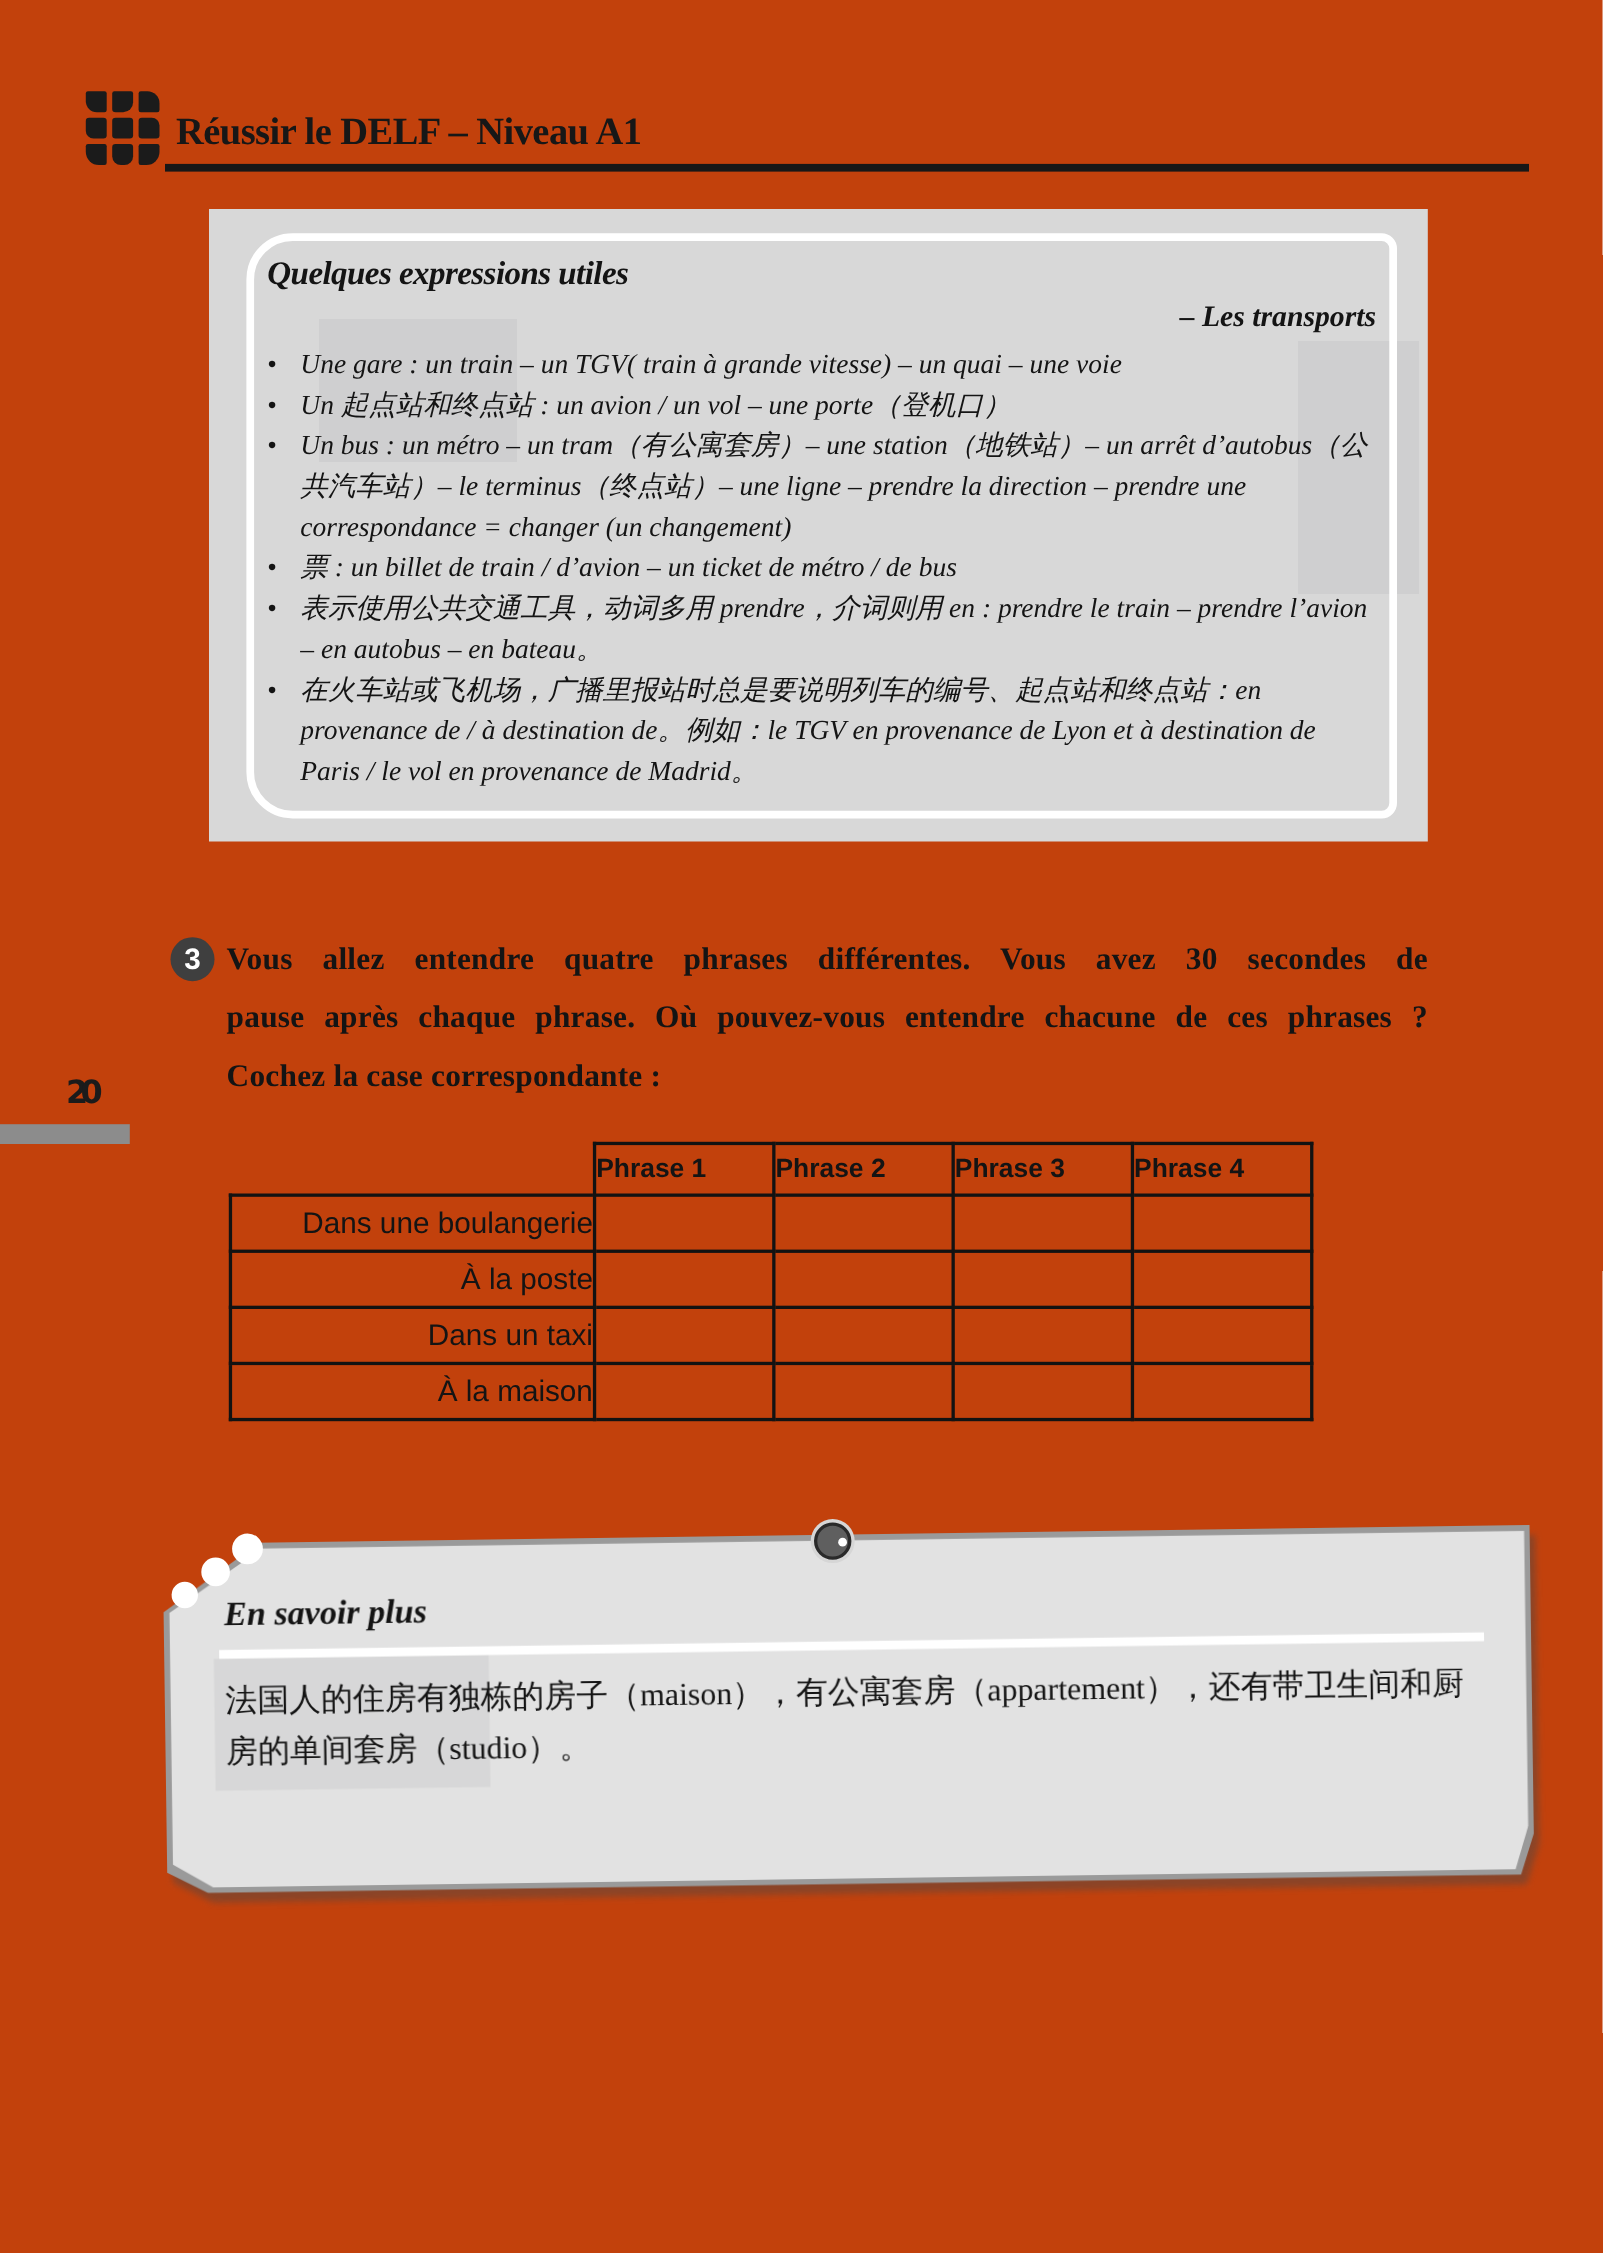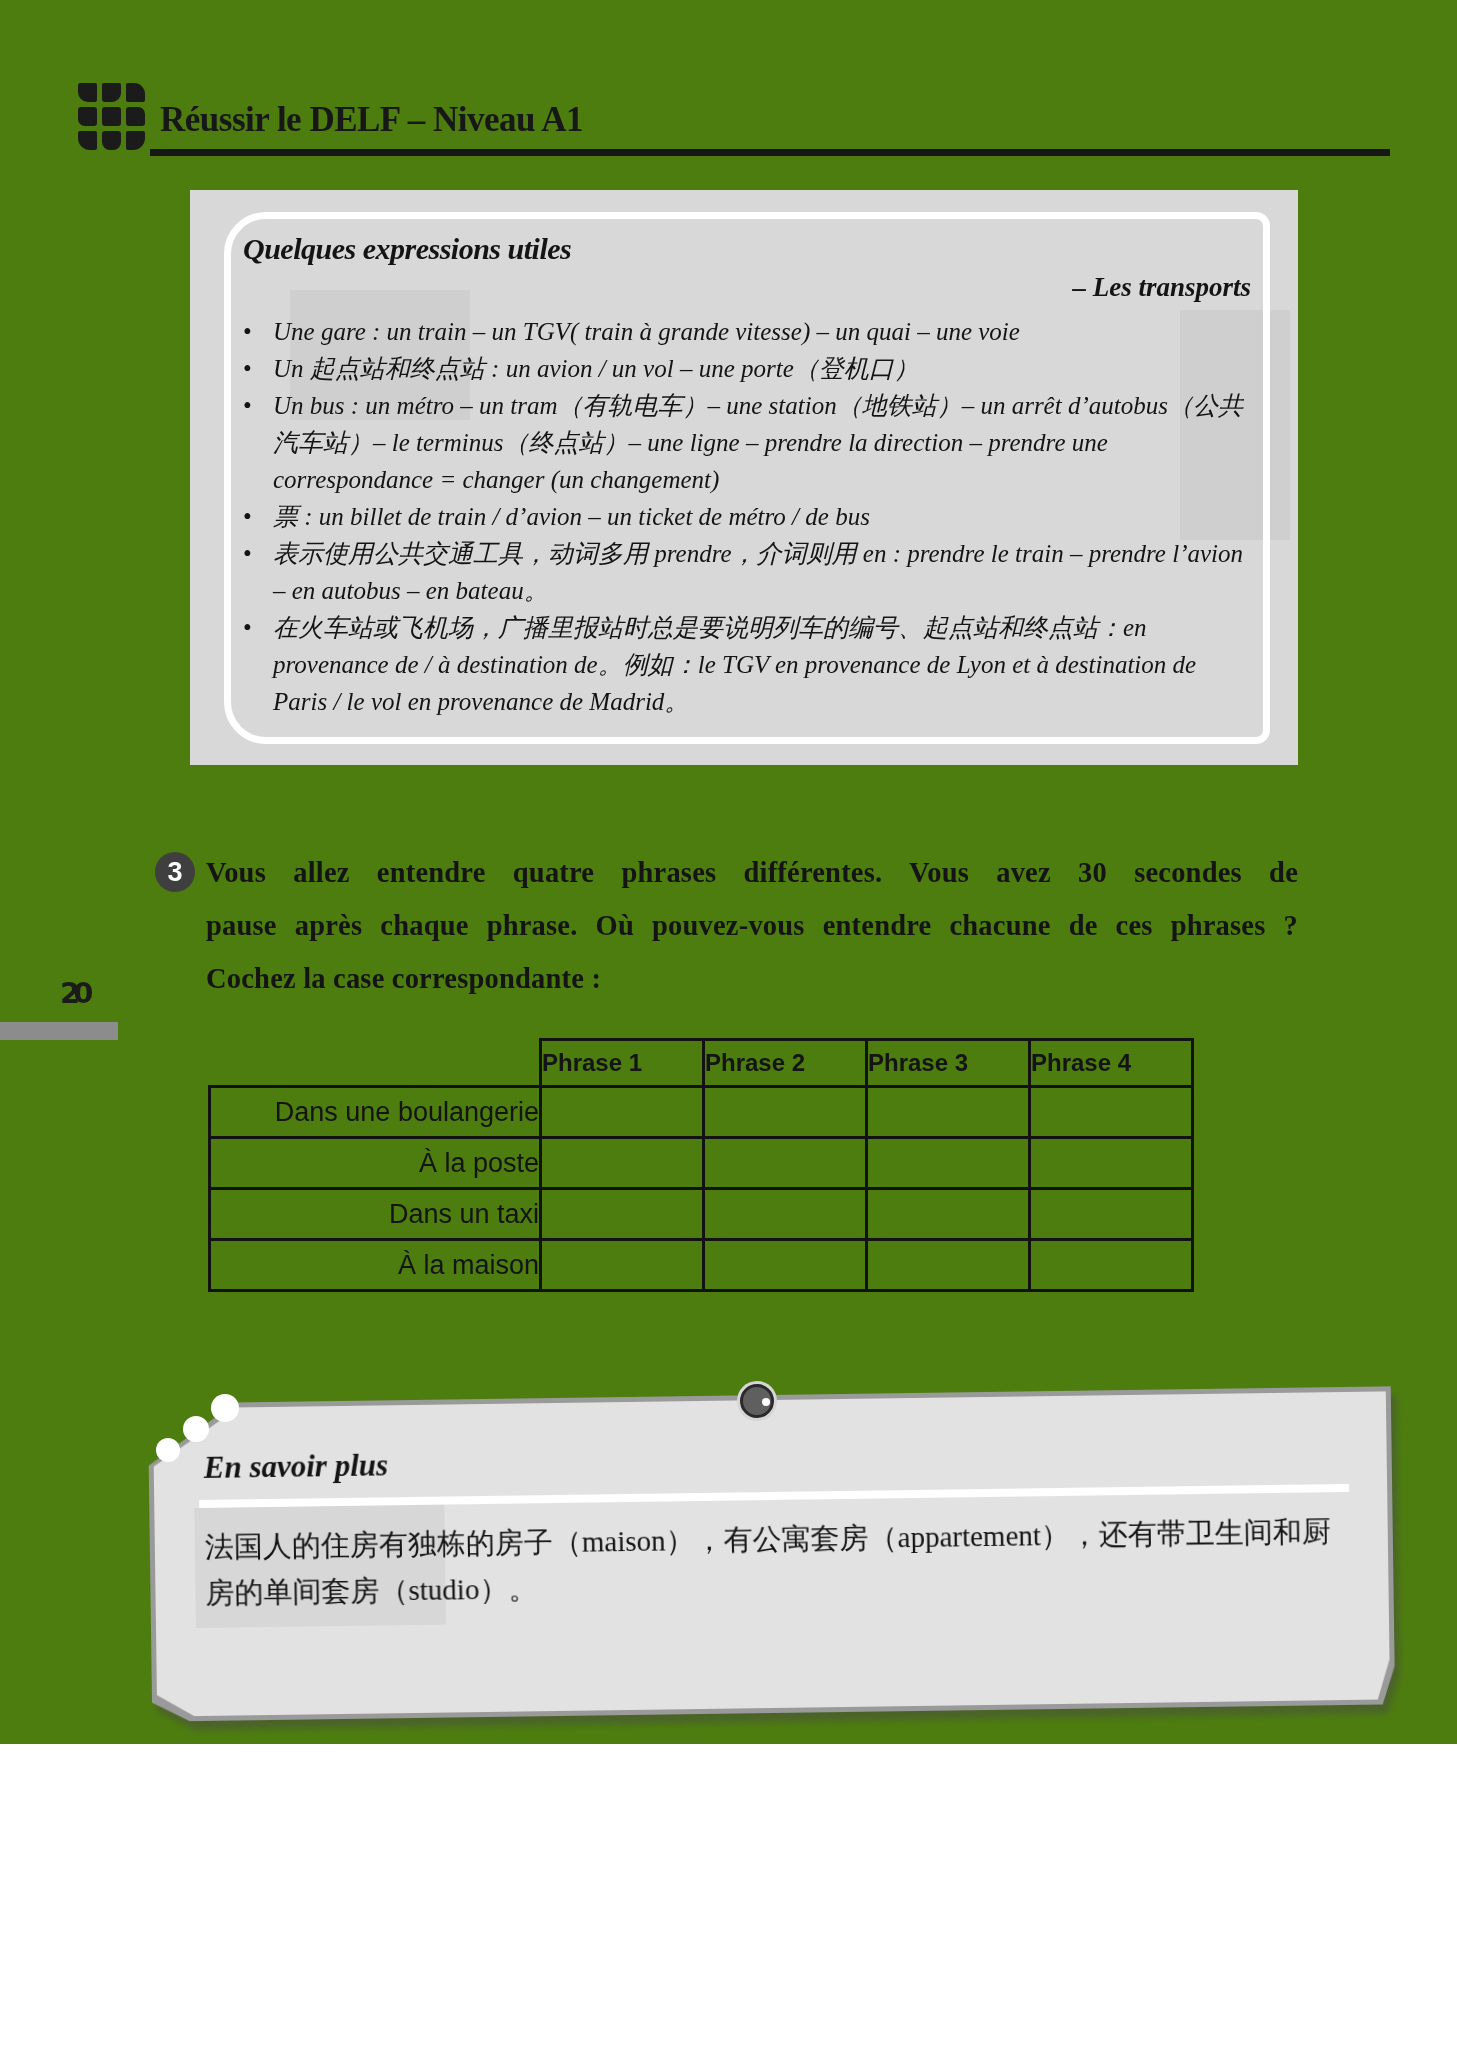--- a/index.html
+++ b/index.html
@@ -1,16 +1,16 @@
 <!DOCTYPE html>
 <html><head>
 <meta charset="utf-8">
 <style>
   html,body{margin:0;padding:0;background:#ffffff;}
-  #page{position:relative;width:1457px;height:1744px;background:#4d7c0f;overflow:hidden;
+  #page{position:relative;width:1457px;height:2048px;background:#c2410c;overflow:hidden;
         font-family:"Liberation Serif","DejaVu Serif",serif;color:#141414;}
 
   
   #logo{position:absolute;left:78px;top:83px;width:67px;height:67px;
         display:grid;grid-template-columns:repeat(3,19px);grid-template-rows:repeat(3,19px);gap:5px;}
   #logo div{background:#1b1b1b;}
   #logo .c1{border-radius:2px 2px 2px 10px;}
   #logo .c2{border-radius:2px 2px 9px 3px;}
   #logo .c3{border-radius:2px 11px 2px 2px;}
   #logo .c4{border-radius:3px 3px 3px 7px;}
@@ -107,21 +107,21 @@
         <li>
           <span class="marker">•</span>
           <span class="btext">Une gare : un train – un TGV( train à grande vitesse) – un quai – une voie</span>
         </li>
         <li>
           <span class="marker">•</span>
           <span class="btext">Un 起点站和终点站 : un avion / un vol – une porte（登机口）</span>
         </li>
         <li>
           <span class="marker">•</span>
-          <span class="btext">Un bus : un métro – un tram（有轨电车）– une station（地铁站）– un arrêt d’autobus（公共汽车站）– le terminus（终点站）– une ligne – prendre la direction – prendre une correspondance = changer (un changement)</span>
+          <span class="btext">Un bus : un métro – un tram（有公寓套房）– une station（地铁站）– un arrêt d’autobus（公共汽车站）– le terminus（终点站）– une ligne – prendre la direction – prendre une correspondance = changer (un changement)</span>
         </li>
         <li>
           <span class="marker">•</span>
           <span class="btext">票 : un billet de train / d’avion – un ticket de métro / de bus</span>
         </li>
         <li>
           <span class="marker">•</span>
           <span class="btext">表示使用公共交通工具，动词多用 prendre，介词则用 en : prendre le train – prendre l’avion – en autobus – en bateau。</span>
         </li>
         <li>

